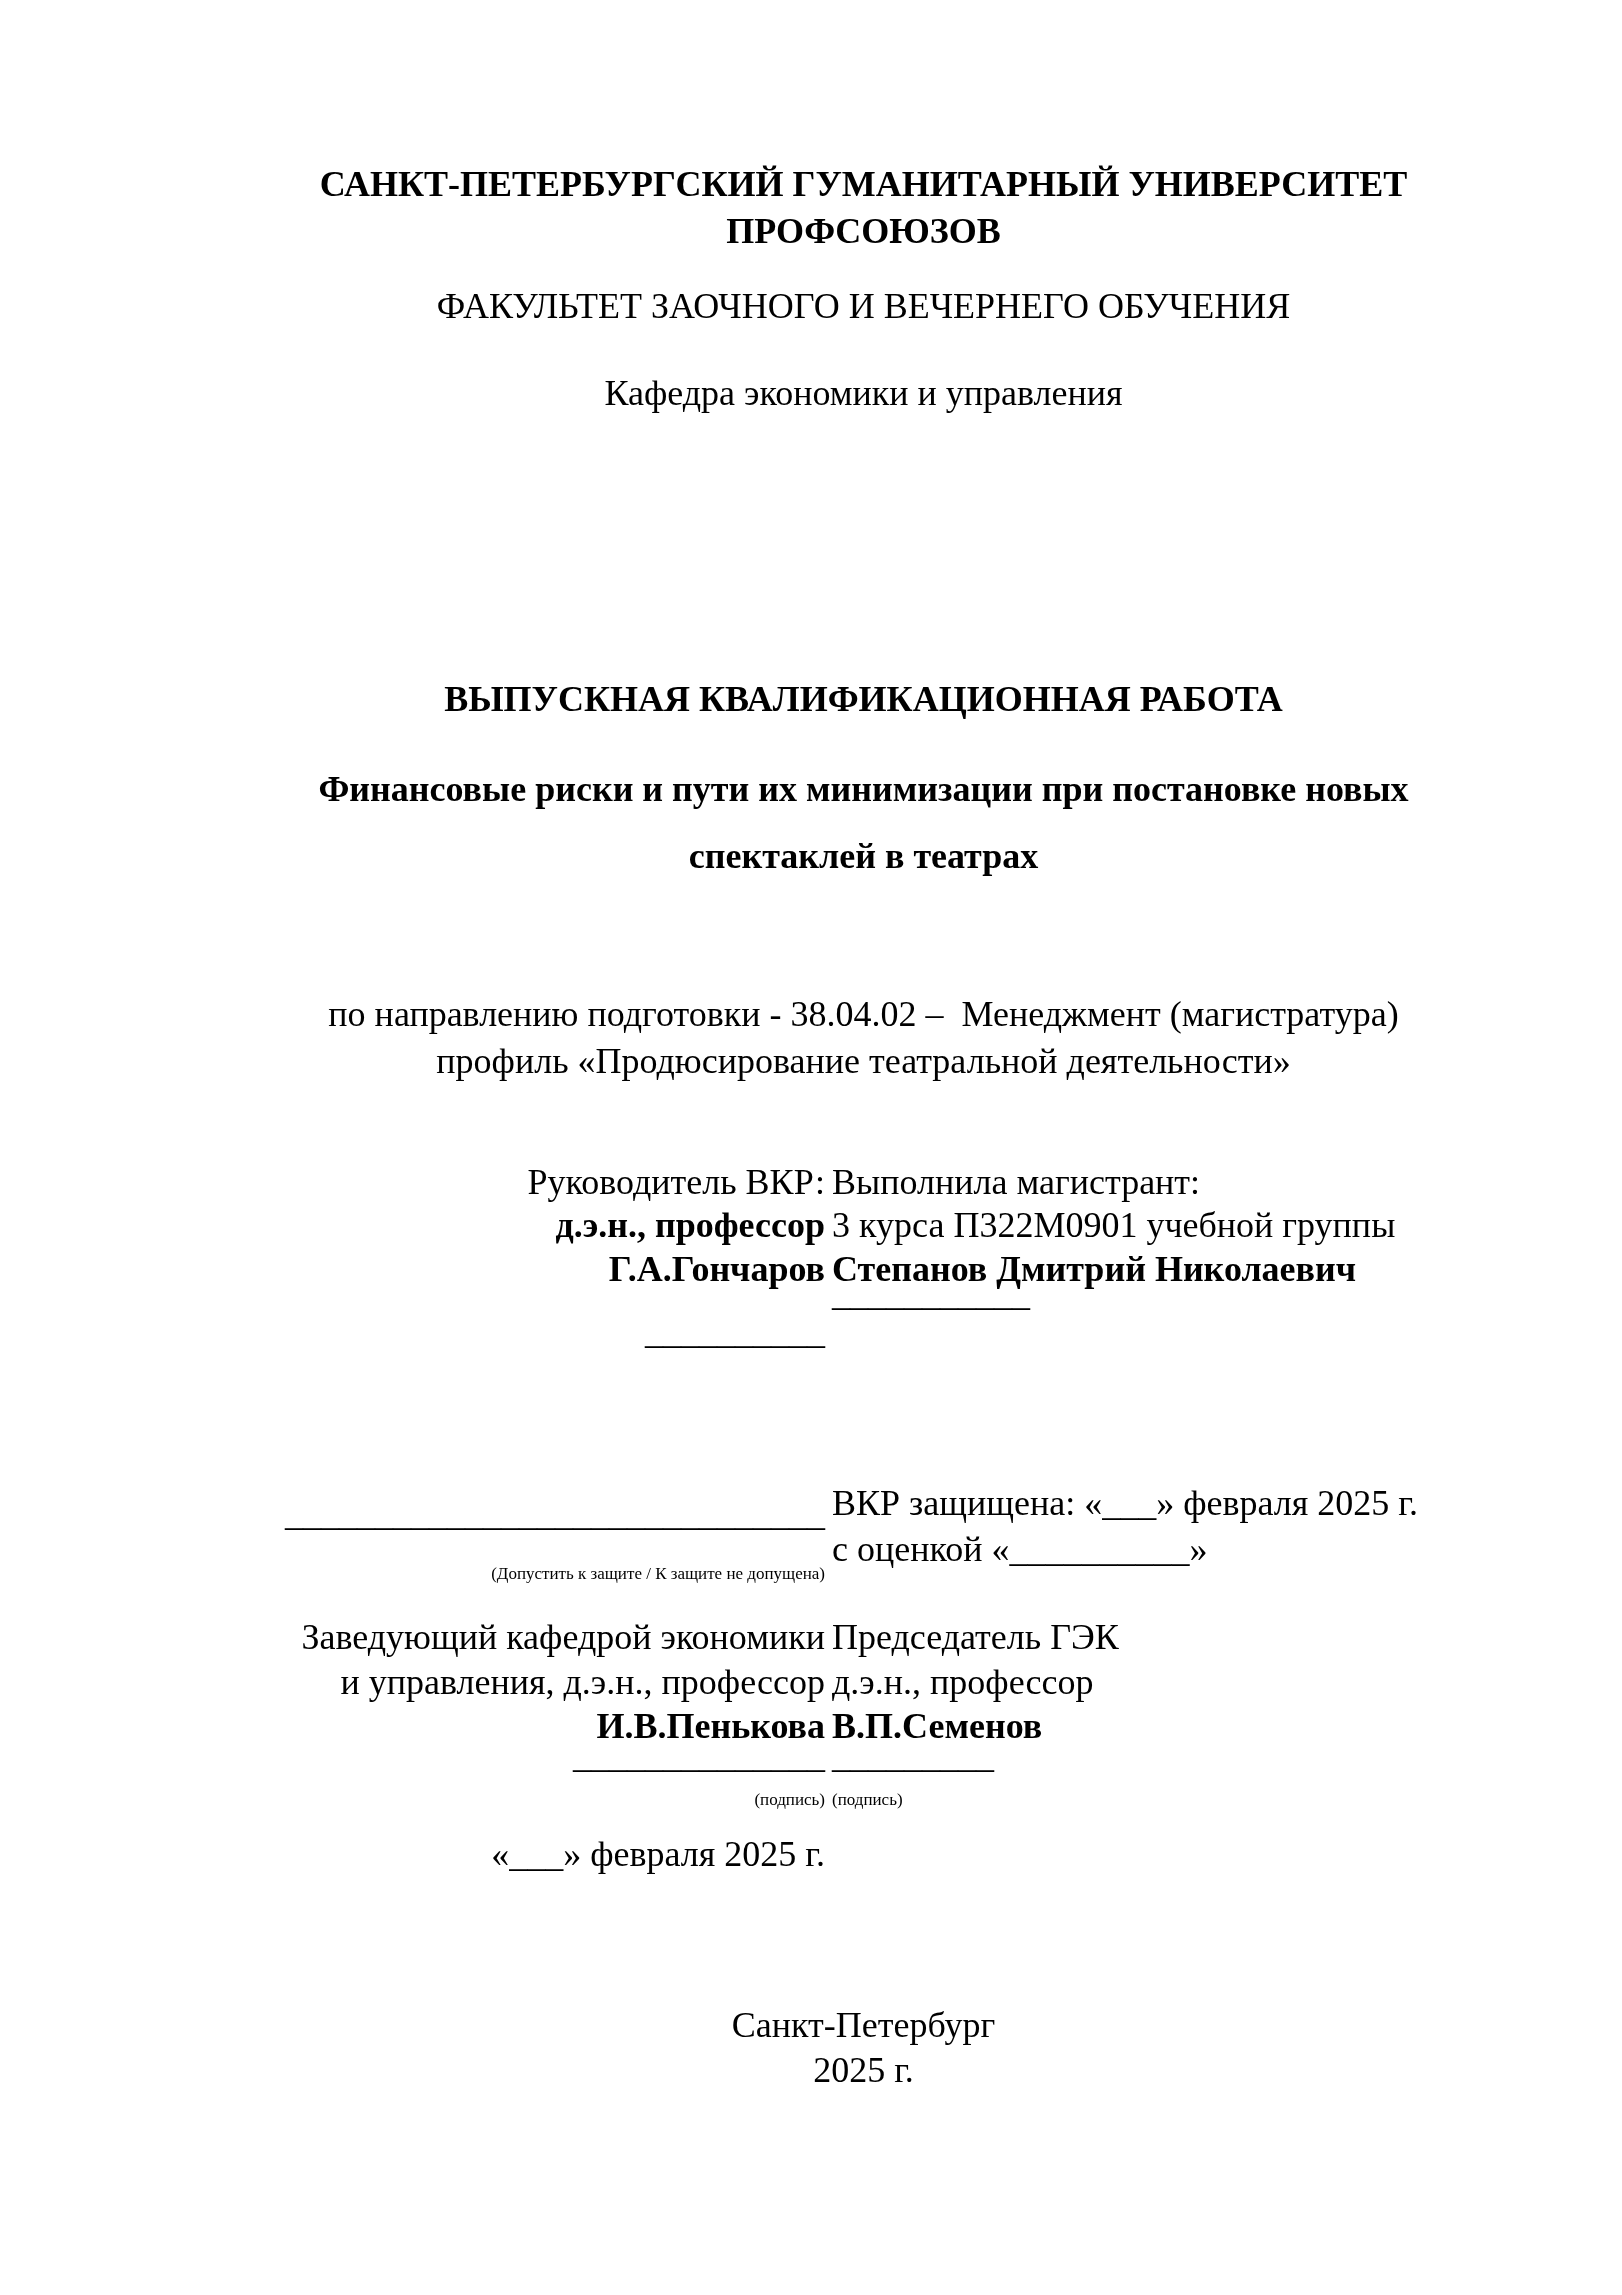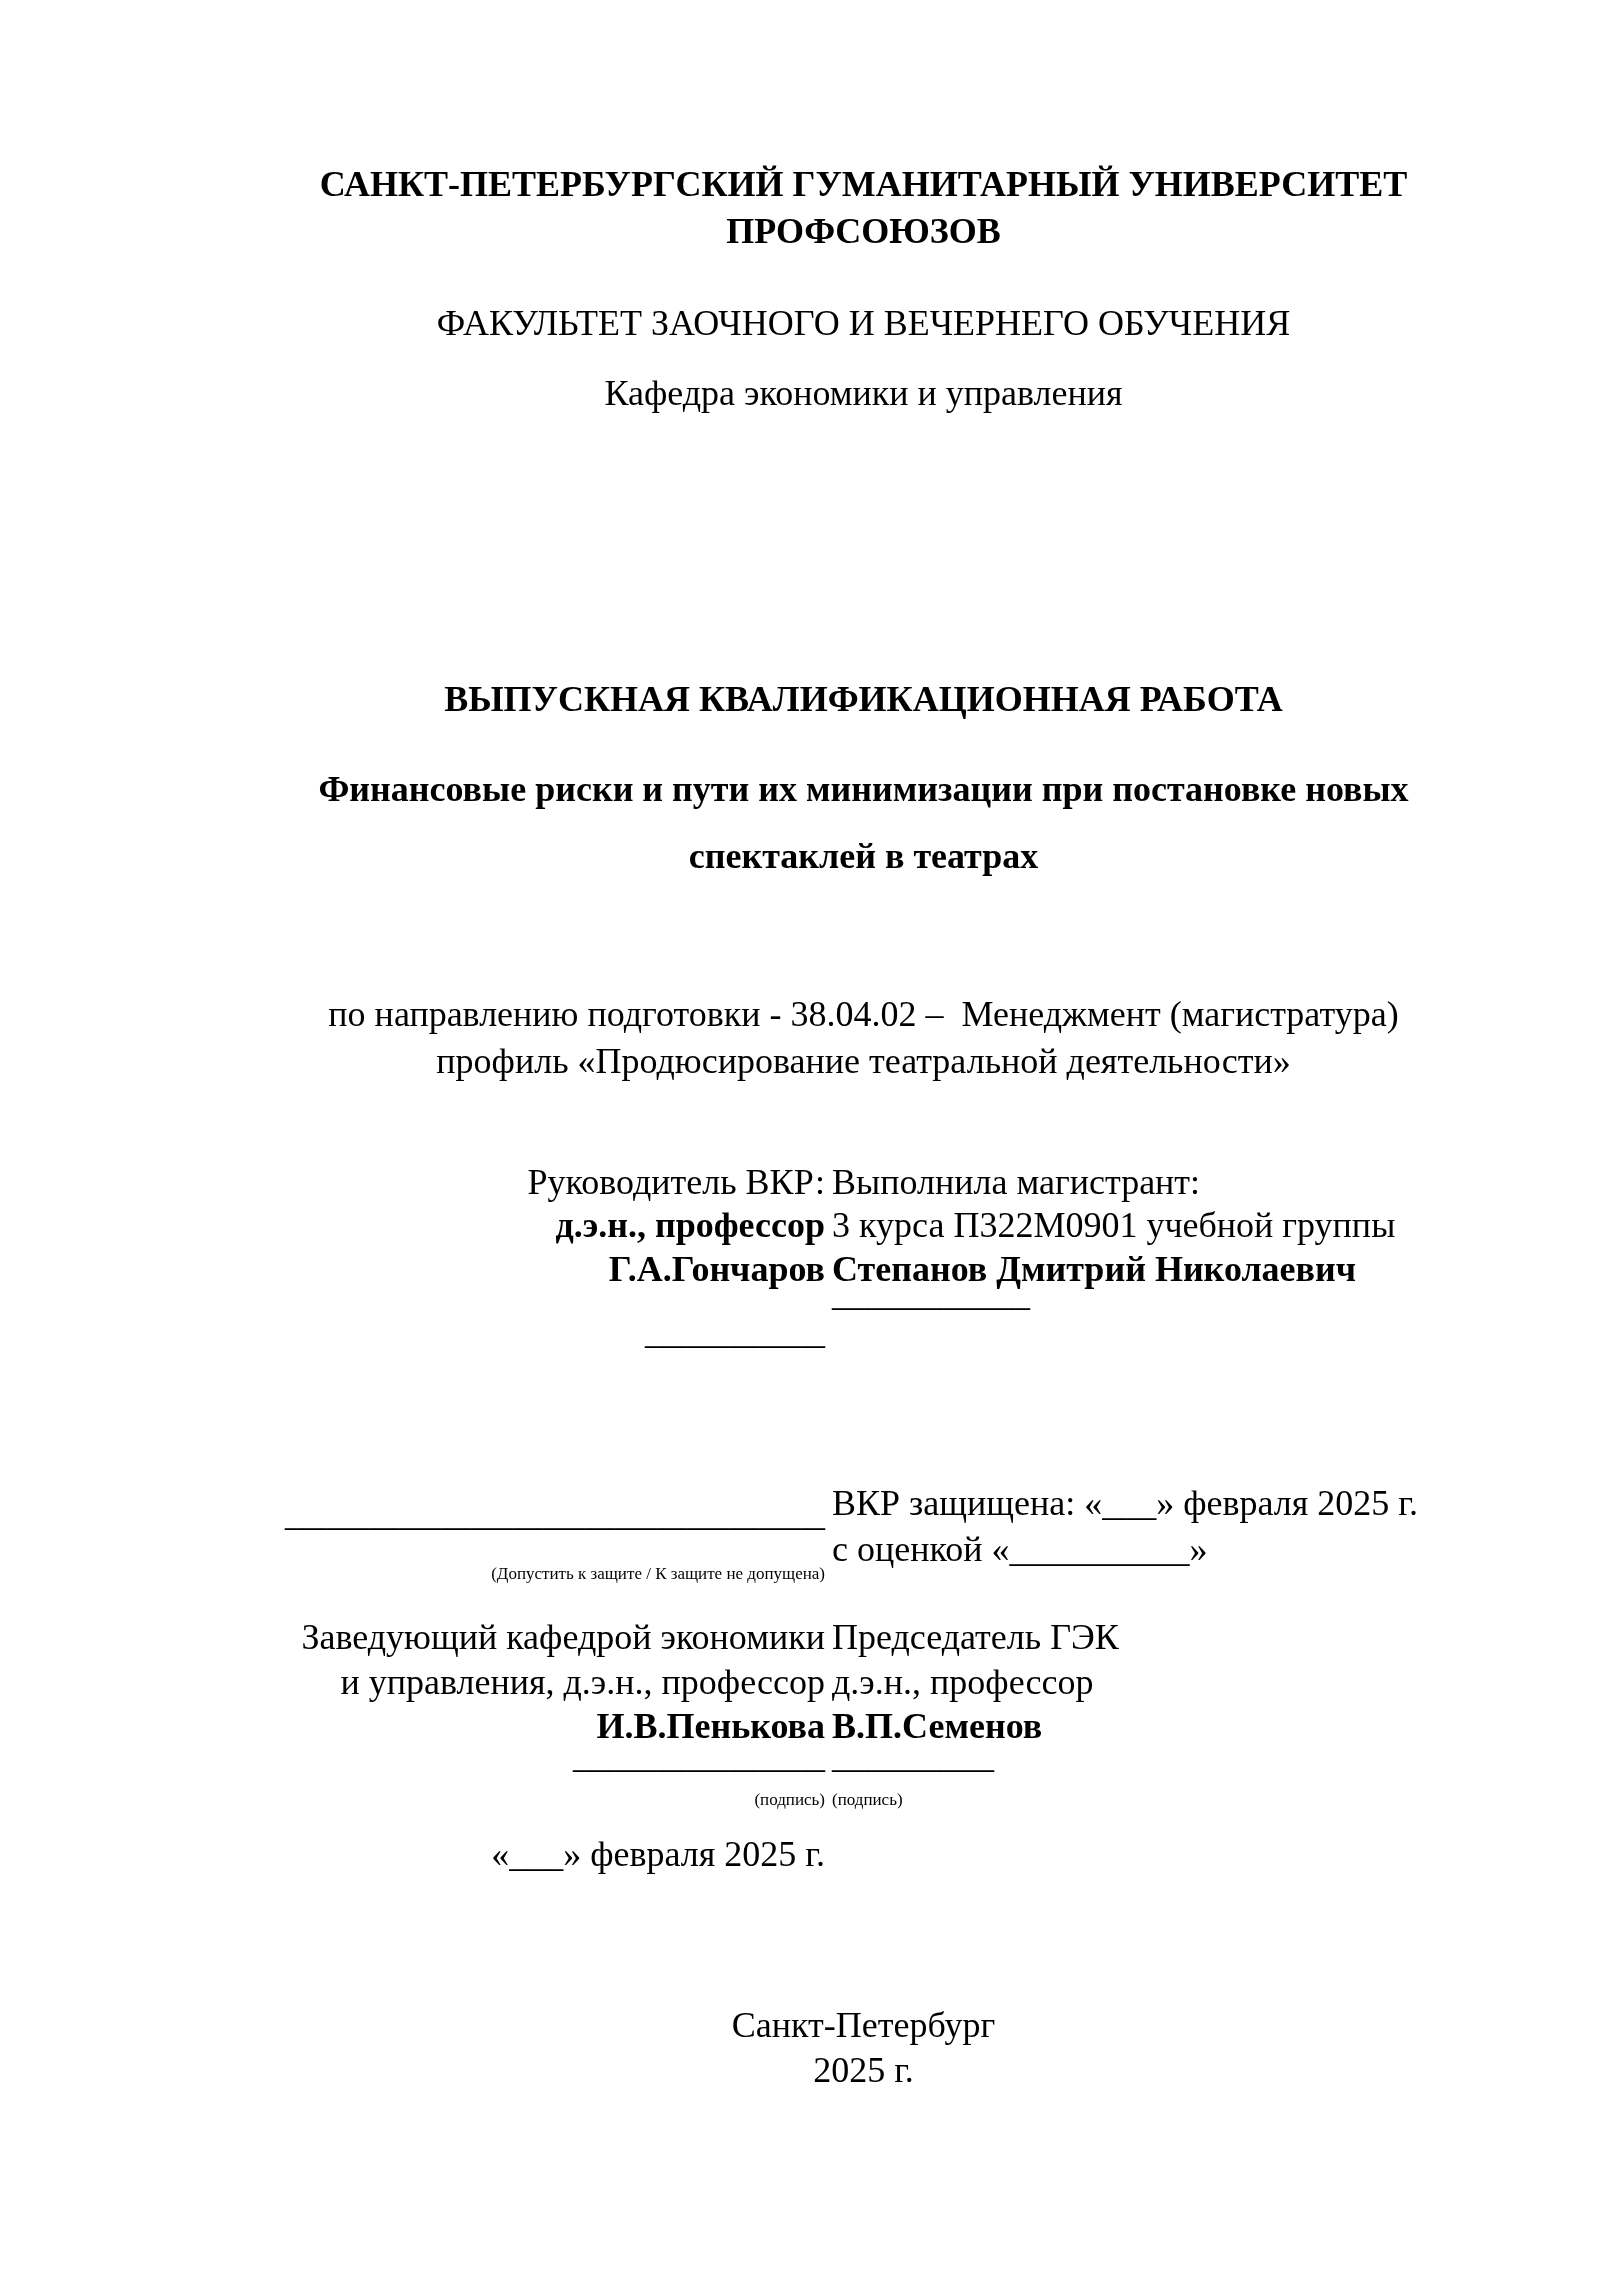--- a/index.html
+++ b/index.html
@@ -30,21 +30,21 @@
   .hdr { line-height: 47px; }
   .small { font-size: 17px; line-height: 31px; }
 </style>
 </head>
 <body>
 
 <div class="page">
 
   <div class="abs centered hdr b" style="top:161px;">САНКТ-ПЕТЕРБУРГСКИЙ ГУМАНИТАРНЫЙ УНИВЕРСИТЕТ</div>
   <div class="abs centered hdr b" style="top:208px;">ПРОФСОЮЗОВ</div>
-  <div class="abs centered" style="top:301px;">ФАКУЛЬТЕТ ЗАОЧНОГО И ВЕЧЕРНЕГО ОБУЧЕНИЯ</div>
+  <div class="abs centered" style="top:284px;">ФАКУЛЬТЕТ ЗАОЧНОГО И ВЕЧЕРНЕГО ОБУЧЕНИЯ</div>
   <div class="abs centered" style="top:371px;">Кафедра экономики и управления</div>
 
   <div class="abs centered b" style="top:677px;">ВЫПУСКНАЯ КВАЛИФИКАЦИОННАЯ РАБОТА</div>
   <div class="abs centered b" style="top:767px;">Финансовые риски и пути их минимизации при постановке новых</div>
   <div class="abs centered b" style="top:834px;">спектаклей в театрах</div>
   <div class="abs centered" style="top:944px;margin-top:48px;">по направлению подготовки - 38.04.02 –  Менеджмент (магистратура)</div>
   <div class="abs centered" style="top:1039px;">профиль «Продюсирование театральной деятельности»</div>
 
   <div class="abs leftcol" style="top:1160px;">Руководитель ВКР:</div>
   <div class="abs leftcol b" style="top:1203px;">д.э.н., профессор</div>

